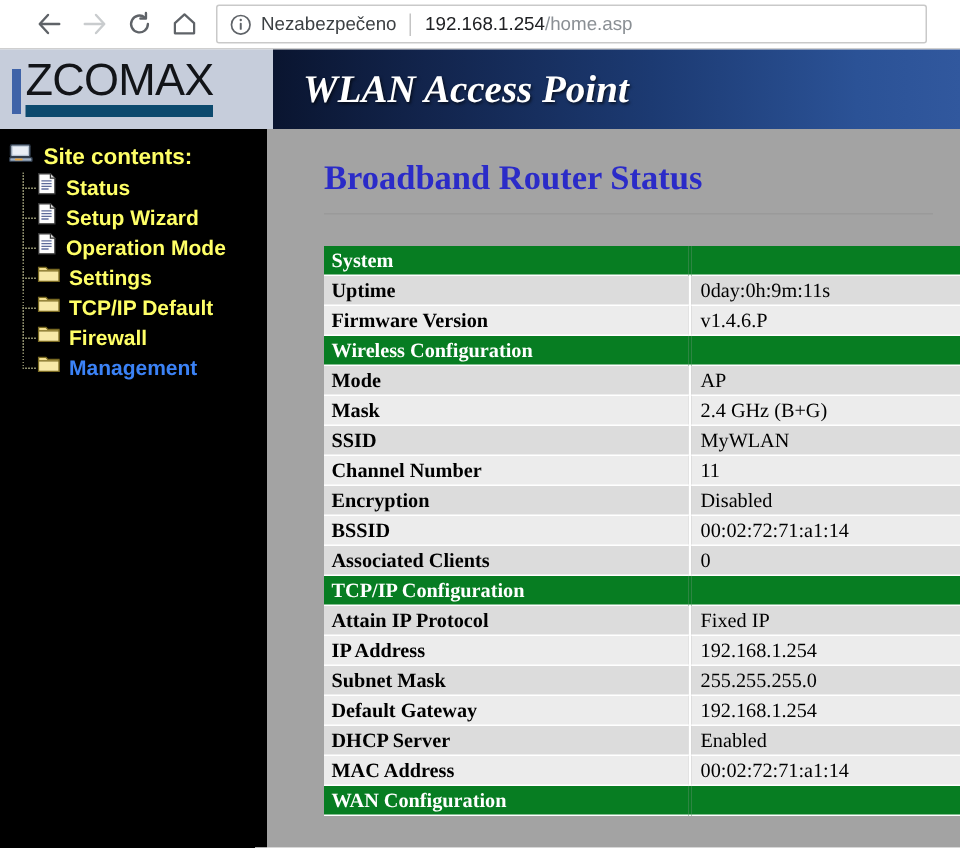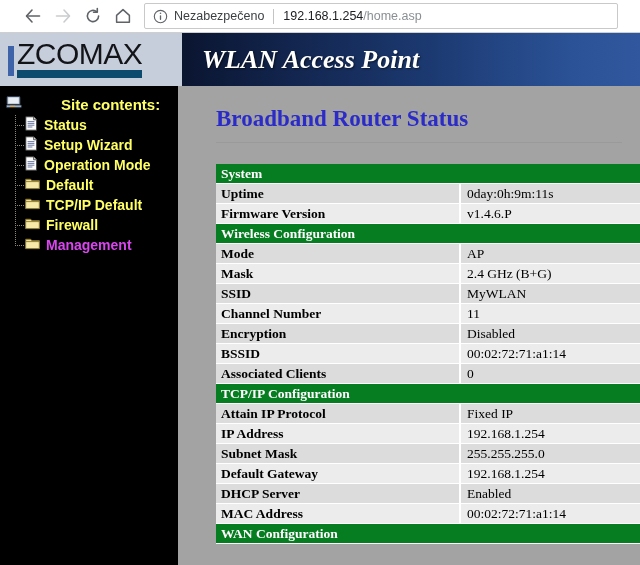--- a/index.html
+++ b/index.html
@@ -132,21 +132,20 @@
     background: #000000;
     padding-top: 8px;
     box-sizing: border-box;
     overflow: hidden;
   }
   .tree-root {
     display: flex;
     align-items: center;
     padding-left: 6px;
     height: 21px;
-    gap: 32px;
   }
   .tree-root-label {
     font-family: "Liberation Sans", sans-serif;
     font-size: 15px;
     font-weight: bold;
     color: #ffff66;
     margin-left: 6px;
     white-space: nowrap;
   }
   .tree-item {
@@ -175,21 +174,21 @@
   .tree-item .ico { margin-left: 11px; flex: 0 0 auto; display: block; }
   .tree-label {
     font-family: "Liberation Sans", sans-serif;
     font-size: 14px;
     font-weight: bold;
     color: #ffff66;
     margin-left: 6px;
     white-space: nowrap;
     line-height: 14px;
   }
-  .tree-label.visited { color: #d946ef; }
+  .tree-label.visited { color: #3b82f6; }
 
   
   .content {
     flex: 1 1 auto;
     background: #a3a3a3;
     padding: 0 12px 0 0;
     box-sizing: border-box;
     overflow: hidden;
   }
   .content-inner { padding: 0 6px 0 38px; }
@@ -372,21 +371,21 @@
               </svg></span>
             <span class="tree-label">Operation Mode</span>
           </div>
           <div class="tree-item">
             <span class="tree-guide"></span>
             <span class="tree-elbow"></span>
             <span class="ico"><svg width="15" height="13" viewBox="0 0 15 13">
                 <path d="M0.7 2.2 H5.6 L6.9 3.6 H14.3 V11.6 H0.7 Z" fill="#f2df8f" stroke="#7a6a22" stroke-width="0.9"></path>
                 <path d="M0.7 4.6 H14.3 V11.6 H0.7 Z" fill="#f7e9a8" stroke="#7a6a22" stroke-width="0.8"></path>
               </svg></span>
-            <span class="tree-label">Default</span>
+            <span class="tree-label">Settings</span>
           </div>
           <div class="tree-item">
             <span class="tree-guide"></span>
             <span class="tree-elbow"></span>
             <span class="ico"><svg width="15" height="13" viewBox="0 0 15 13">
                 <path d="M0.7 2.2 H5.6 L6.9 3.6 H14.3 V11.6 H0.7 Z" fill="#f2df8f" stroke="#7a6a22" stroke-width="0.9"></path>
                 <path d="M0.7 4.6 H14.3 V11.6 H0.7 Z" fill="#f7e9a8" stroke="#7a6a22" stroke-width="0.8"></path>
               </svg></span>
             <span class="tree-label">TCP/IP Default</span>
           </div>

